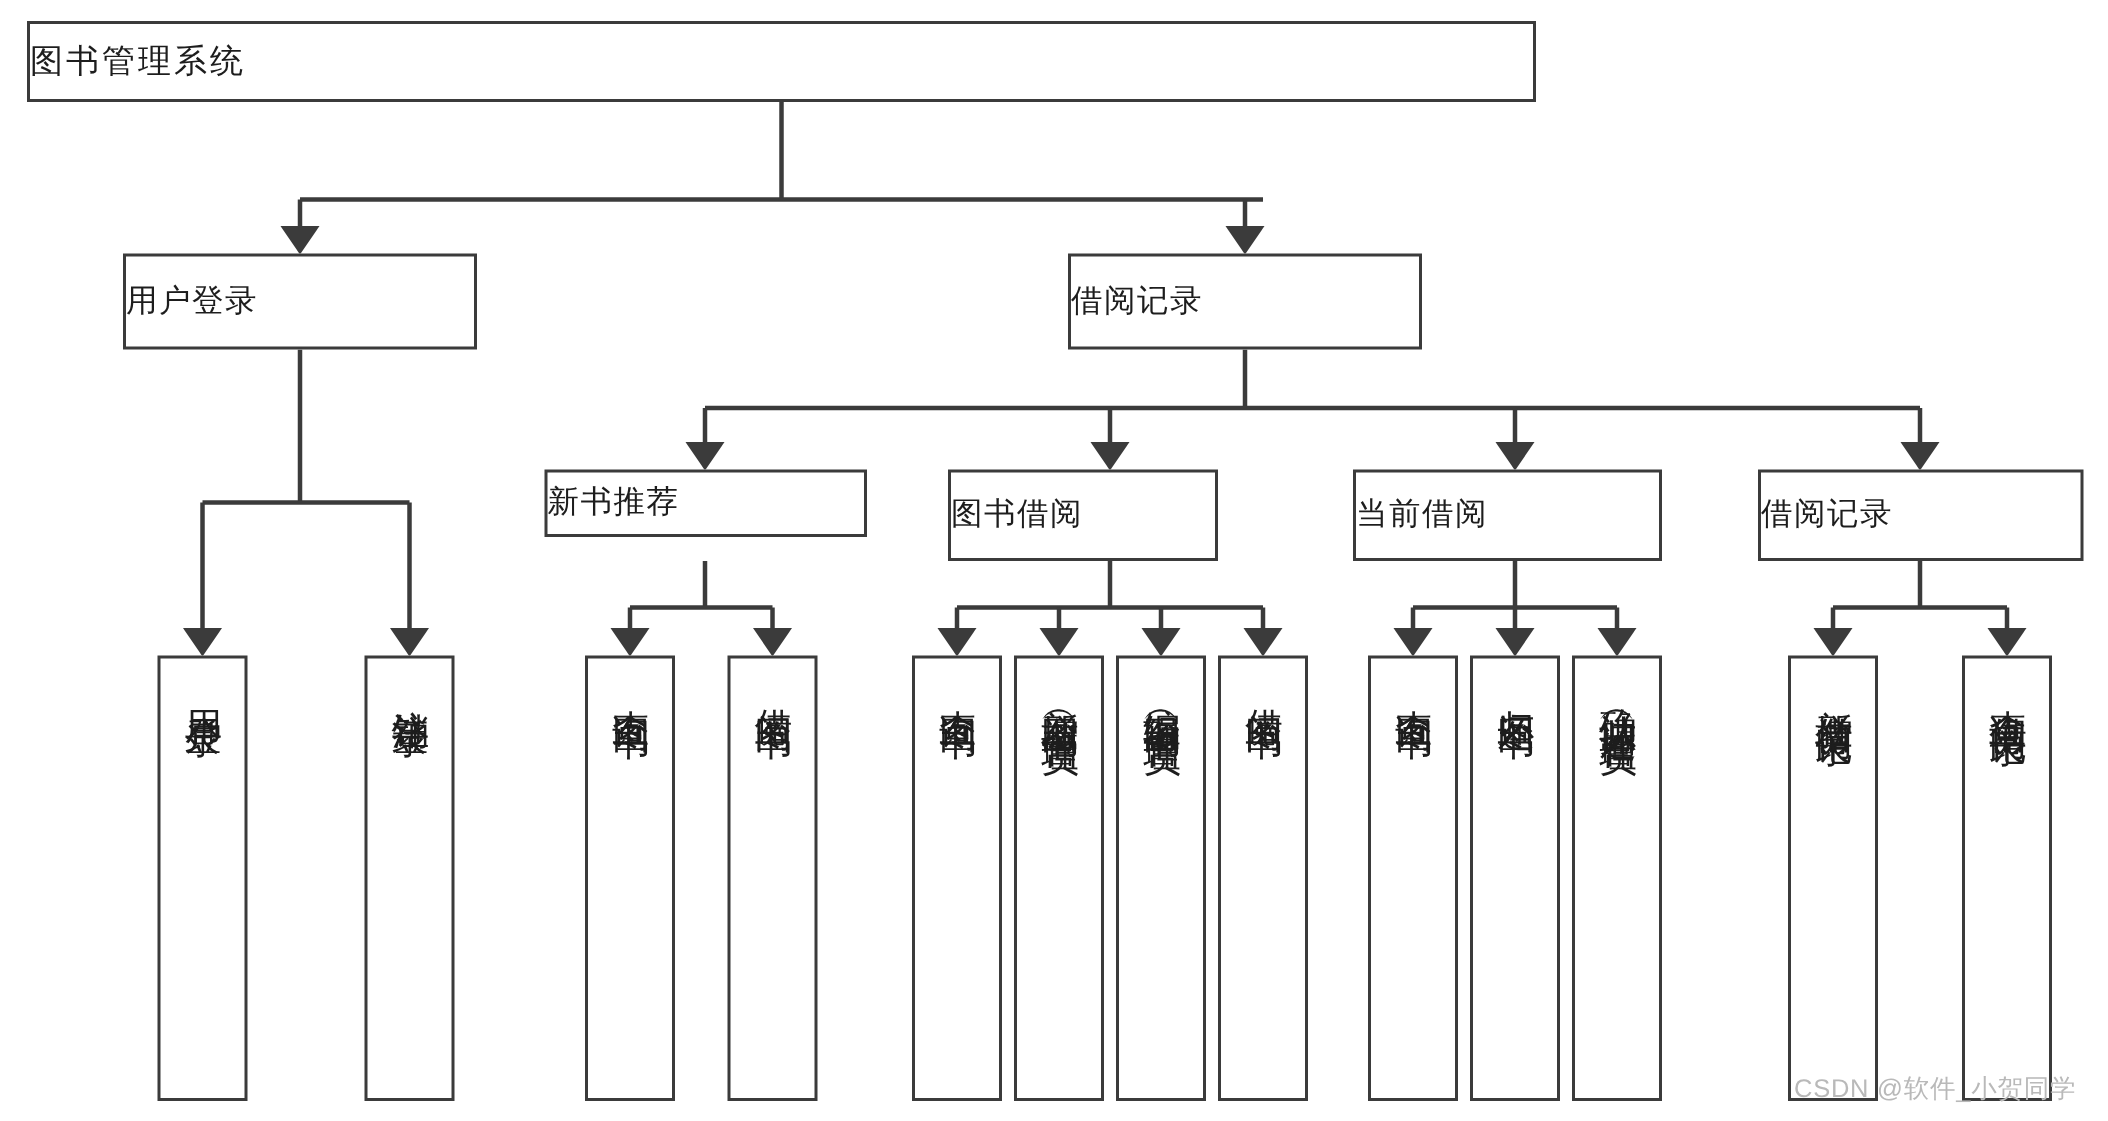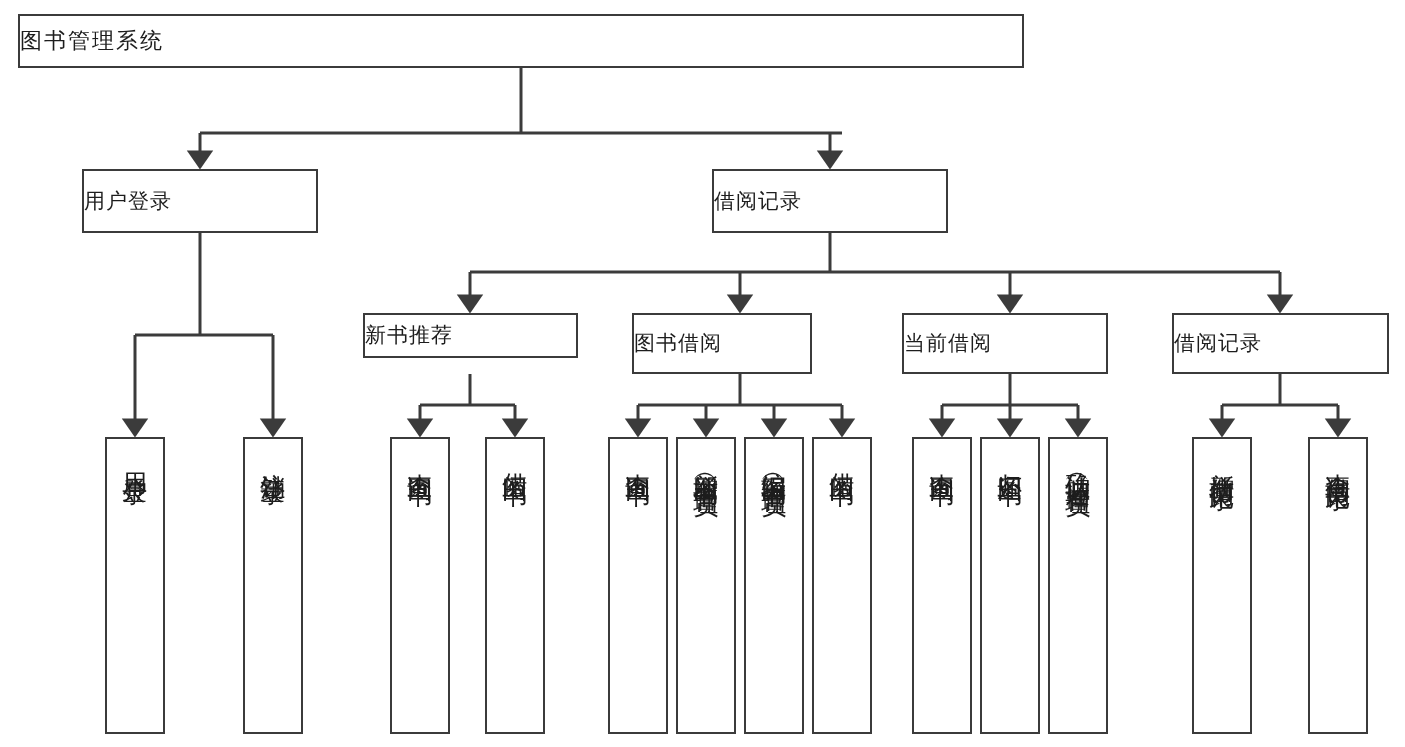--- a/index.html
+++ b/index.html
@@ -193,14 +193,15 @@
     <span class="lbl">确认归还（管理员）</span>
   </div>
 
   <div class="node v" style="left:1192px; top:437px; width:60px; height:297px;">
     <span class="lbl">新增借阅记录</span>
   </div>
   <div class="node v" style="left:1308px; top:437px; width:60px; height:297px;">
     <span class="lbl">查询借阅记录</span>
   </div>
 
+  <div class="watermark" style="left:1196px; top:714px;">CSDN @软件_小贺同学</div>
 
 </div>
 
 </body></html>

